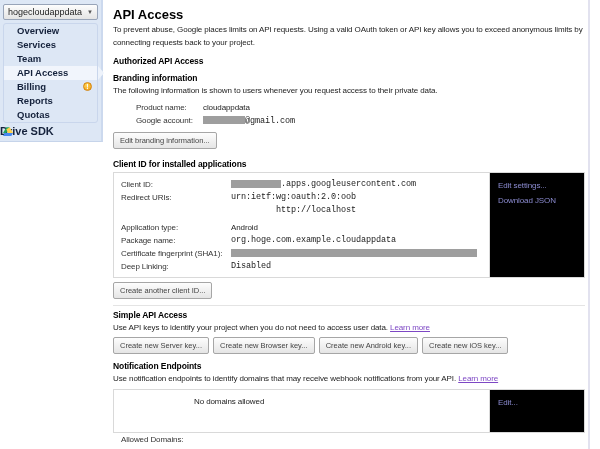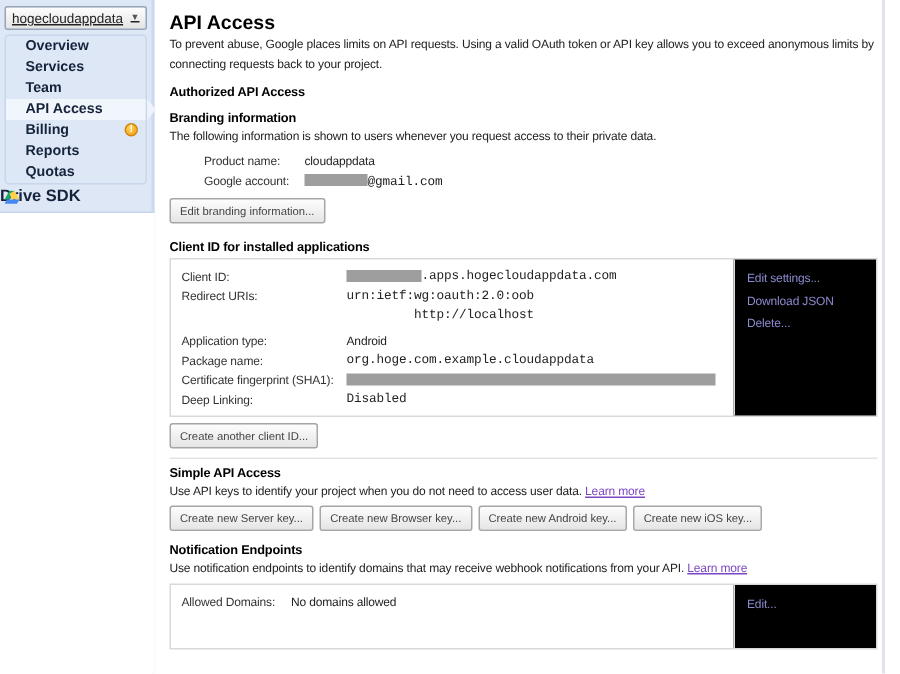--- a/index.html
+++ b/index.html
@@ -7,21 +7,21 @@
               font-family:"Liberation Sans", sans-serif; color:#222; }
   .mono { font-family:"Liberation Mono","DejaVu Sans Mono",monospace; font-size:8.5px;text-align:right; }
 
   
   .sidebar { position:absolute; left:0; top:0; width:103px; height:449px; background:#fff; }
   .menu-panel { background:#dde7f5; border-right:2px solid #ccd9ee; border-bottom:1px solid #c6d4ea;
                 padding:2px 0 3px; }
   .side-rule { position:absolute; left:101px; top:0; width:2px; height:449px; background:#e3ebf7; z-index:0; }
   .project-select { margin:2px 3px 0; height:16px; background:linear-gradient(#fdfdfd,#e4e4e4);
                     border:1px solid #98a4b8; border-radius:2px; font-size:9px; color:#222;
-                    display:flex; align-items:center; justify-content:space-between; padding:0 4px;text-decoration:underline; }
+                    display:flex; align-items:center; justify-content:space-between; padding:0 4px; }
   .project-select .caret { font-size:6px; color:#555; }
   .menu-group { margin:3px 3px 0; border:1px solid #c9d6ec; border-radius:3px; position:relative; }
   .item { position:relative; font-size:9.5px; font-weight:bold; color:#15223c;
           line-height:14px; padding-left:13px; cursor:pointer; }
   .item.sel { background:#f1f5fc; }
   .item.sel::after { content:""; position:absolute; right:-7px; top:50%; margin-top:-7px;
                      border:7px solid transparent; border-left:6px solid #eef3fb; border-right:0; }
   .warn { position:absolute; right:5px; top:2px; width:9px; height:9px; border-radius:50%;
           background:radial-gradient(circle at 35% 30%, #ffd34f, #ef9d1d); border:1px solid #d3830a;
           color:#fff; font-size:7px; font-weight:bold; text-align:center; line-height:8px; }
@@ -51,21 +51,21 @@
 
   .tbl { margin-top:3px; border:1px solid #d9d9d9; position:relative; }
   .tbl-left { padding:5px 0 4px 0; }
   .crow { line-height:13px; }
   .crow .clabel { display:inline-block; width:110px; margin-left:7px; vertical-align:top; color:#333; }
   .crow .cval { display:inline-block; vertical-align:top; white-space:pre-line; }
   .gap { height:4px; }
   .acts { position:absolute; right:0; top:0; bottom:0; width:95px; background:#000000;
           border-left:1px solid #d9d9d9; padding:5px 0 0 8px; }
   .tbl2 { height:44px; }
-  .tbl2 .crow .clabel { width:73px; }
+  .tbl2 .crow .clabel { width:73px;margin-top:38px; }
 
   hr.div { border:0; border-top:1px solid #e4e4e4; margin-top:6px; }
   .right-edge { position:absolute; left:588px; top:0; width:2px; height:449px; background:#e2e2ef; }
 </style>
 </head>
 <body>
 
 <div class="side-rule"></div>
 
 <div class="sidebar">
@@ -112,21 +112,21 @@
     <span class="flabel">Google account:</span><span class="redact" style="width:42px"></span><span class="mono">@gmail.com</span>
   </div>
   <div>
     <button class="btn">Edit branding information...</button>
   </div>
 
   <h2 style="margin-top:10px">Client ID for installed applications</h2>
   <div class="tbl">
     <div class="tbl-left">
       <div class="crow">
-        <span class="clabel">Client ID:</span><span class="redact" style="width:50px"></span><span class="cval mono">.apps.hogecloudappdata.com</span>
+        <span class="clabel">Client ID:</span><span class="redact" style="width:50px"></span><span class="cval mono">.apps.googleusercontent.com</span>
       </div>
       <div class="crow">
         <span class="clabel">Redirect URIs:</span><span class="cval mono">urn:ietf:wg:oauth:2.0:oob
 http://localhost</span>
       </div>
       <div class="gap"></div>
       <div class="crow">
         <span class="clabel">Application type:</span><span class="cval">Android</span>
       </div>
       <div class="crow">
@@ -135,21 +135,20 @@
       <div class="crow">
         <span class="clabel">Certificate fingerprint (SHA1):</span><span class="redact" style="width:246px"></span>
       </div>
       <div class="crow">
         <span class="clabel">Deep Linking:</span><span class="cval mono">Disabled</span>
       </div>
     </div>
     <div class="acts">
       <a class="action">Edit settings...</a>
       <a class="action">Download JSON</a>
-      <a class="action">Delete...</a>
     </div>
   </div>
   <div>
     <button class="btn">Create another client ID...</button>
   </div>
 
   <hr class="div">
 
   <h2 style="margin-top:4px">Simple API Access</h2>
   <p><span>Use API keys to identify your project when you do not need to access user data. </span><a class="lm">Learn more</a></p>

